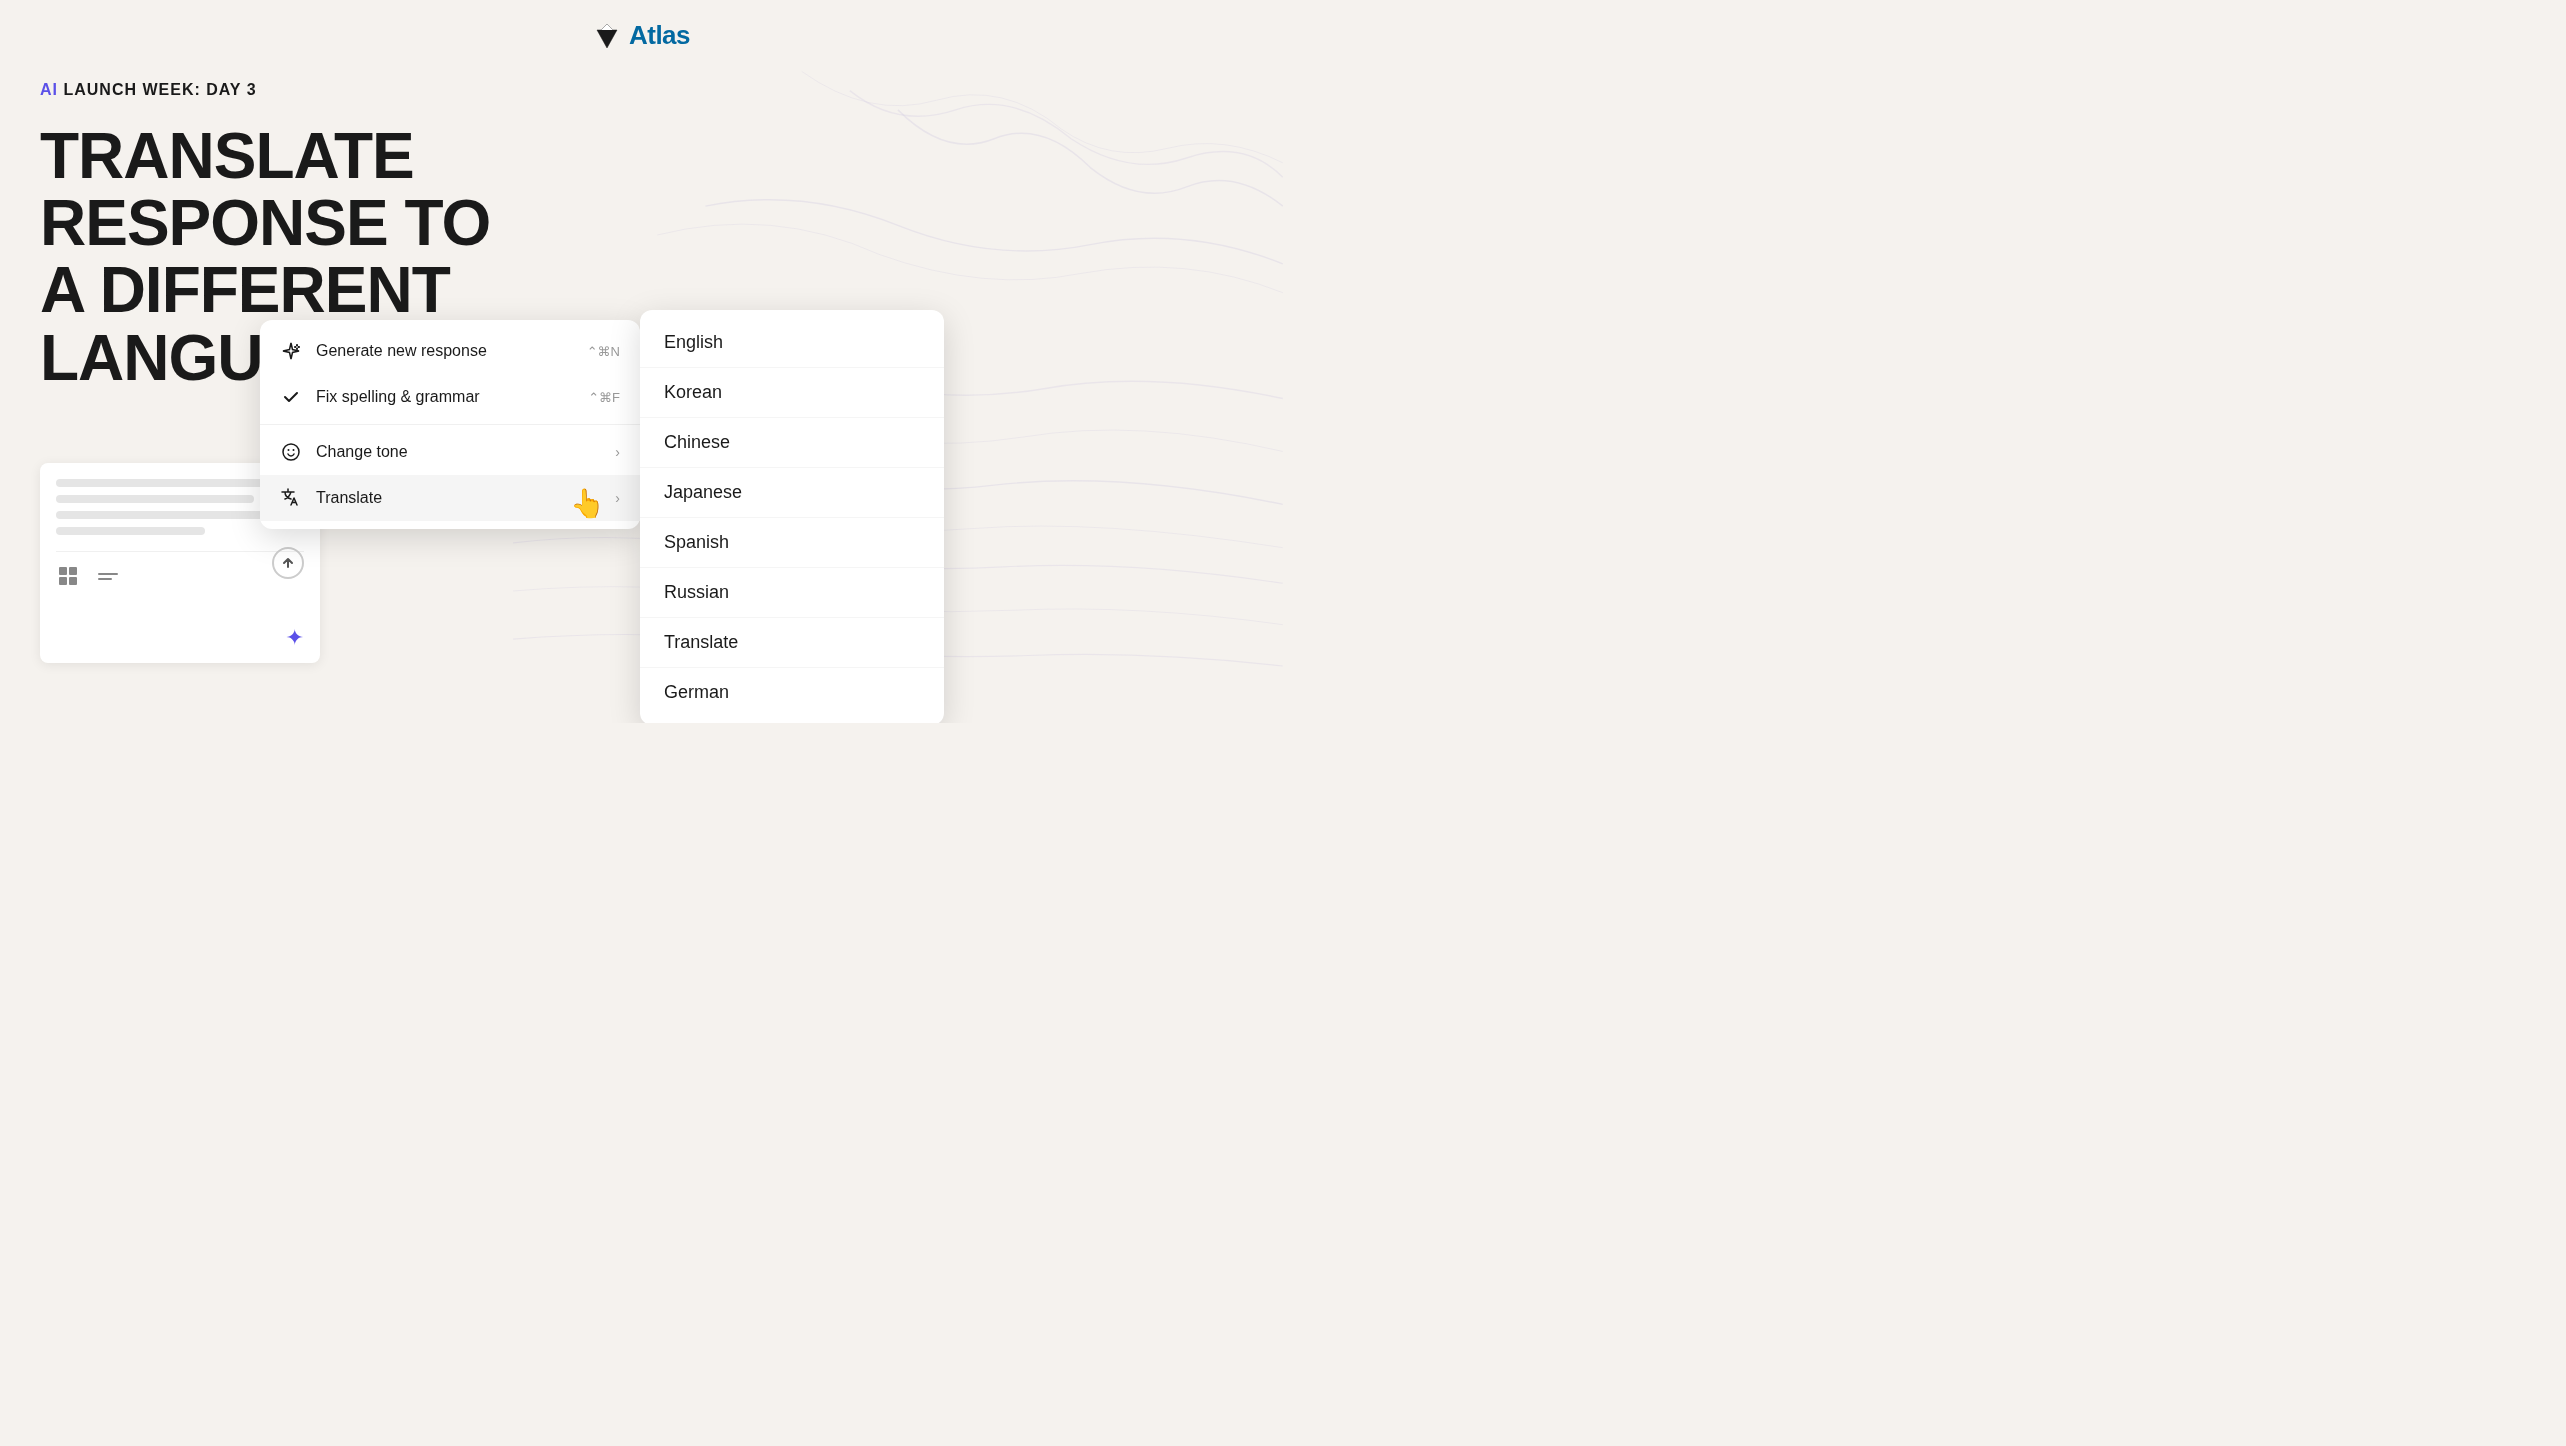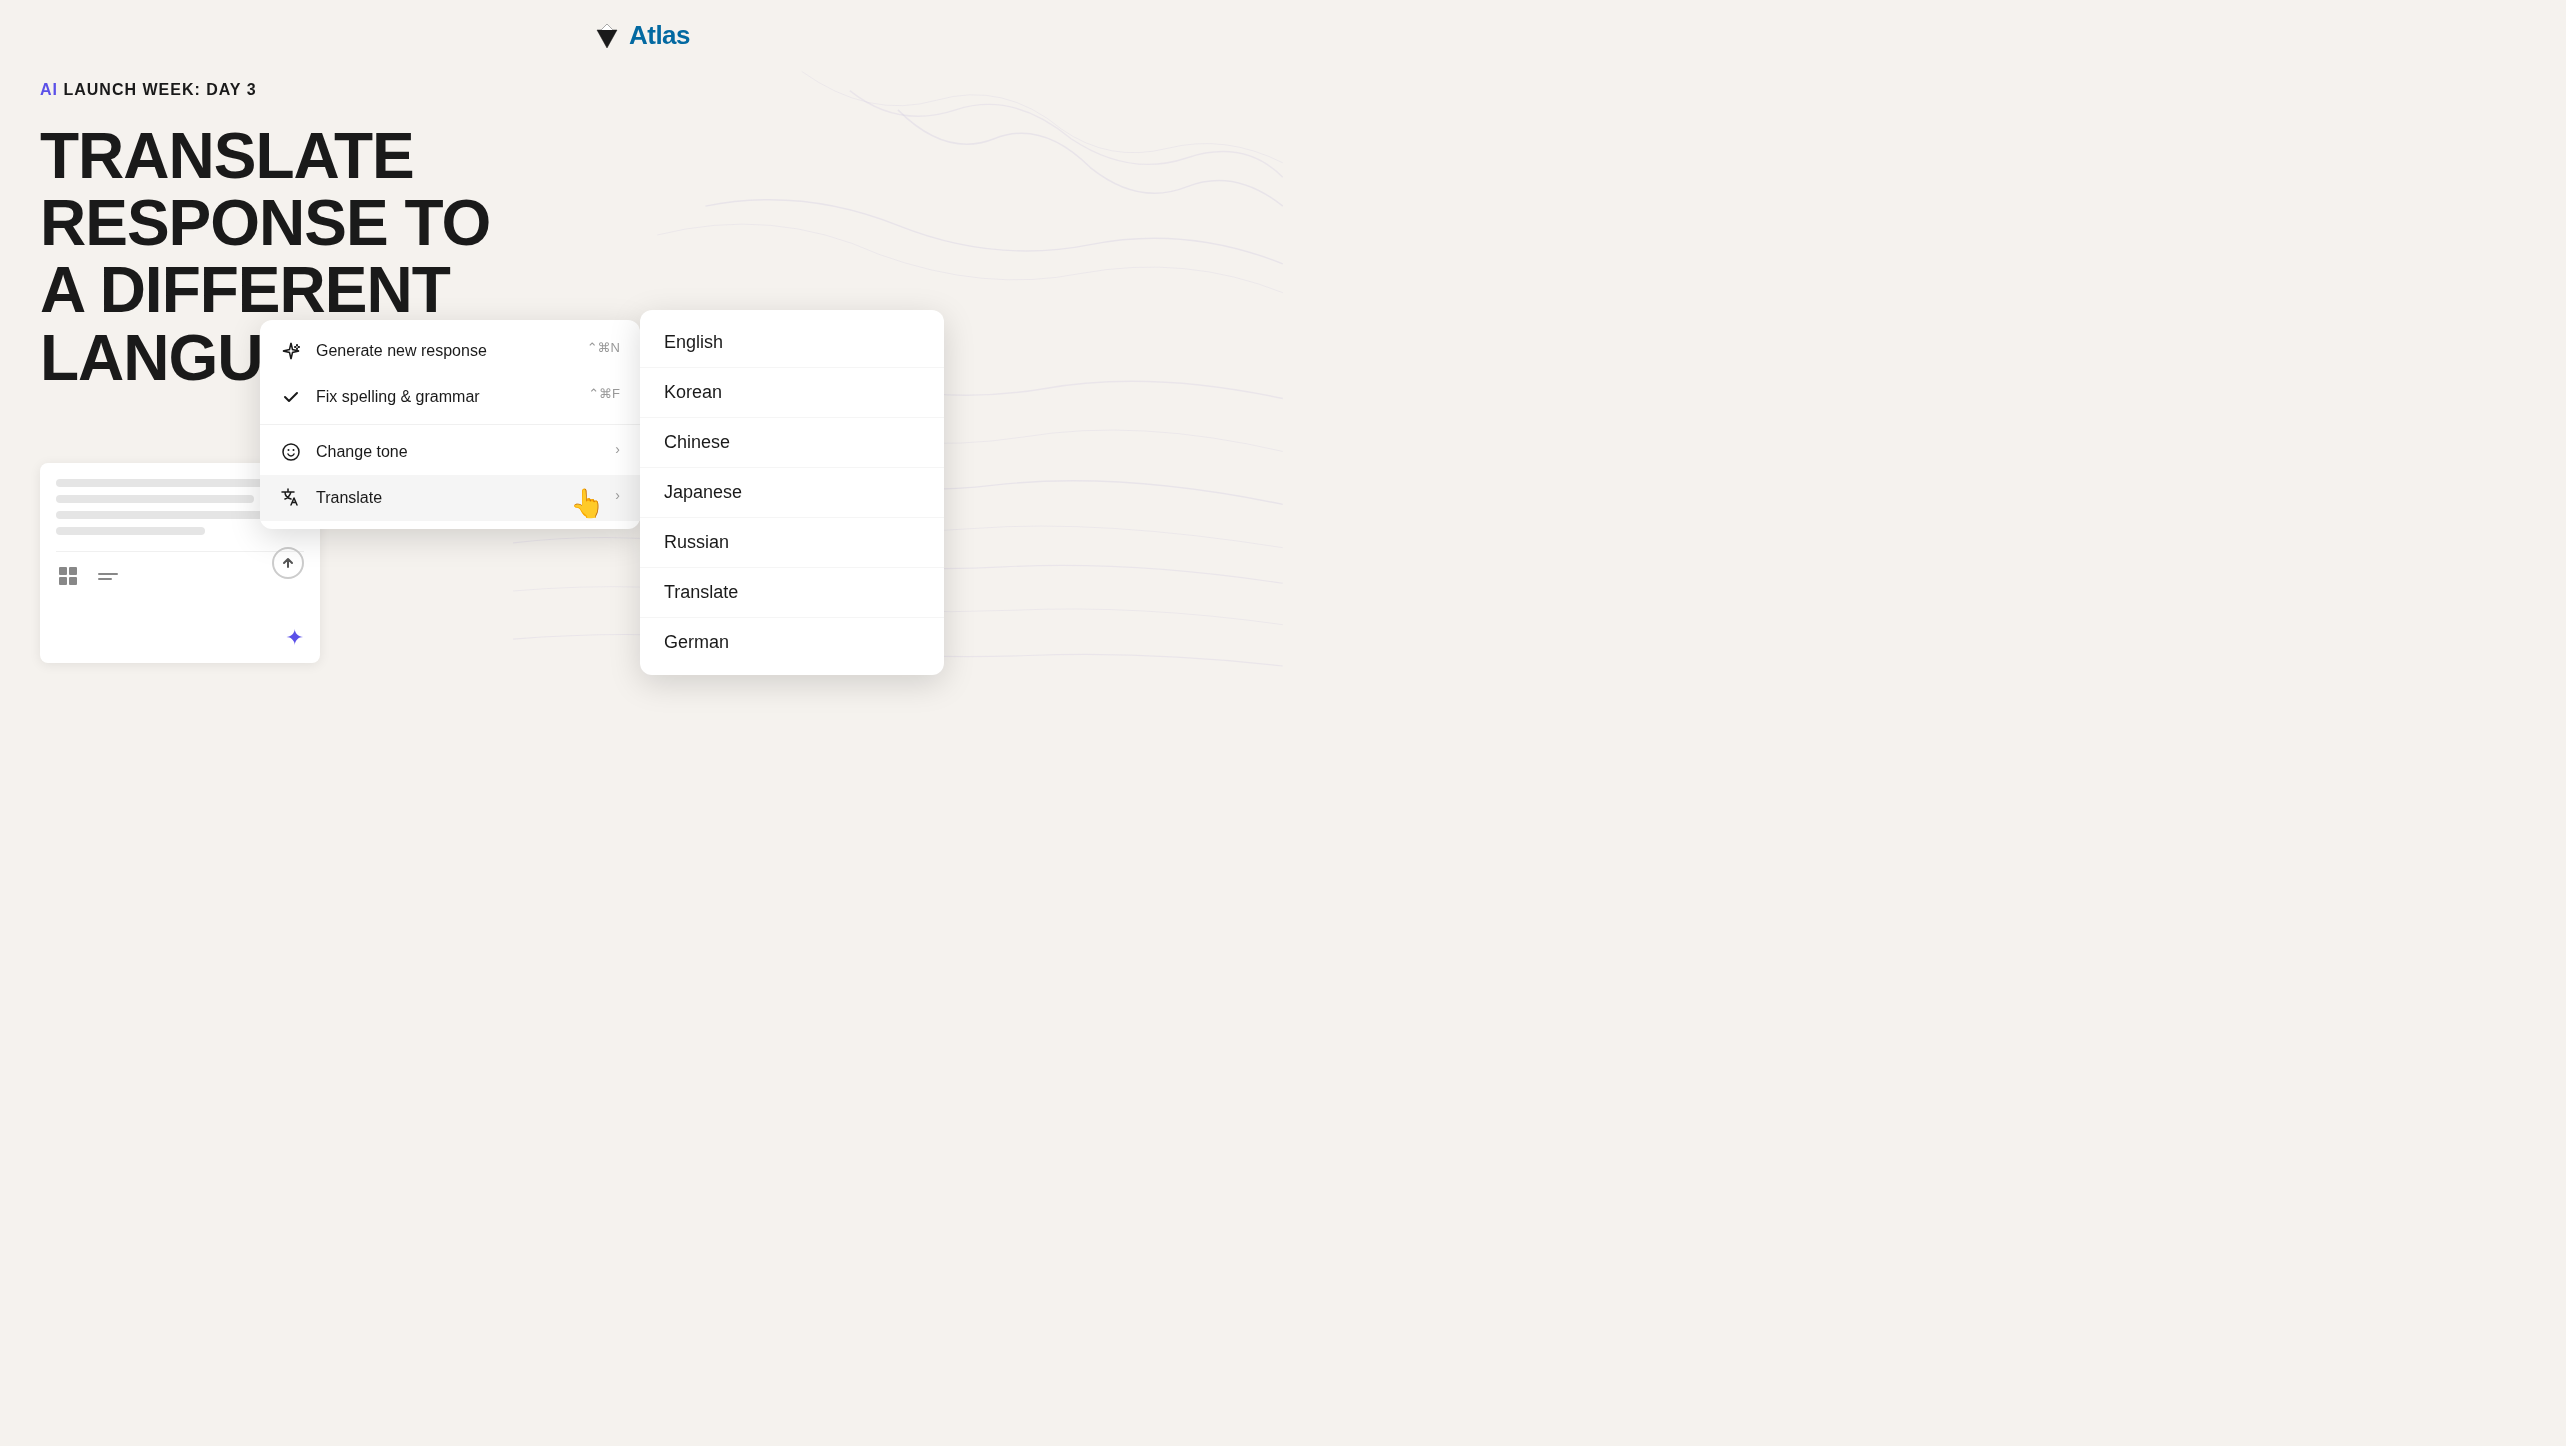--- a/index.html
+++ b/index.html
@@ -207,20 +207,21 @@
       width: 380px;
       background: white;
       border-radius: 12px;
       box-shadow: 0 8px 32px rgba(0,0,0,0.15);
       padding: 8px 0;
       z-index: 10;
     }
 
     .menu-item {
       display: flex;
+      align-items: center;
       justify-content: space-between;
       padding: 12px 20px;
       cursor: pointer;
       color: #1a1a1a;
       font-size: 16px;
       font-weight: 500;
     }
 
     .menu-item-left {
       display: flex;
@@ -444,20 +445,23 @@
   <div class="lang-item">
     <span>Korean</span>
   </div>
   <div class="lang-item">
     <span>Chinese</span>
   </div>
   <div class="lang-item">
     <span>Japanese</span>
   </div>
   <div class="lang-item">
+    <span>Spanish</span>
+  </div>
+  <div class="lang-item">
     <span>Russian</span>
   </div>
   <div class="lang-item">
     <span>Translate</span>
   </div>
   <div class="lang-item" style="border-bottom: none;">
     <span>German</span>
   </div>
 </div>
 

